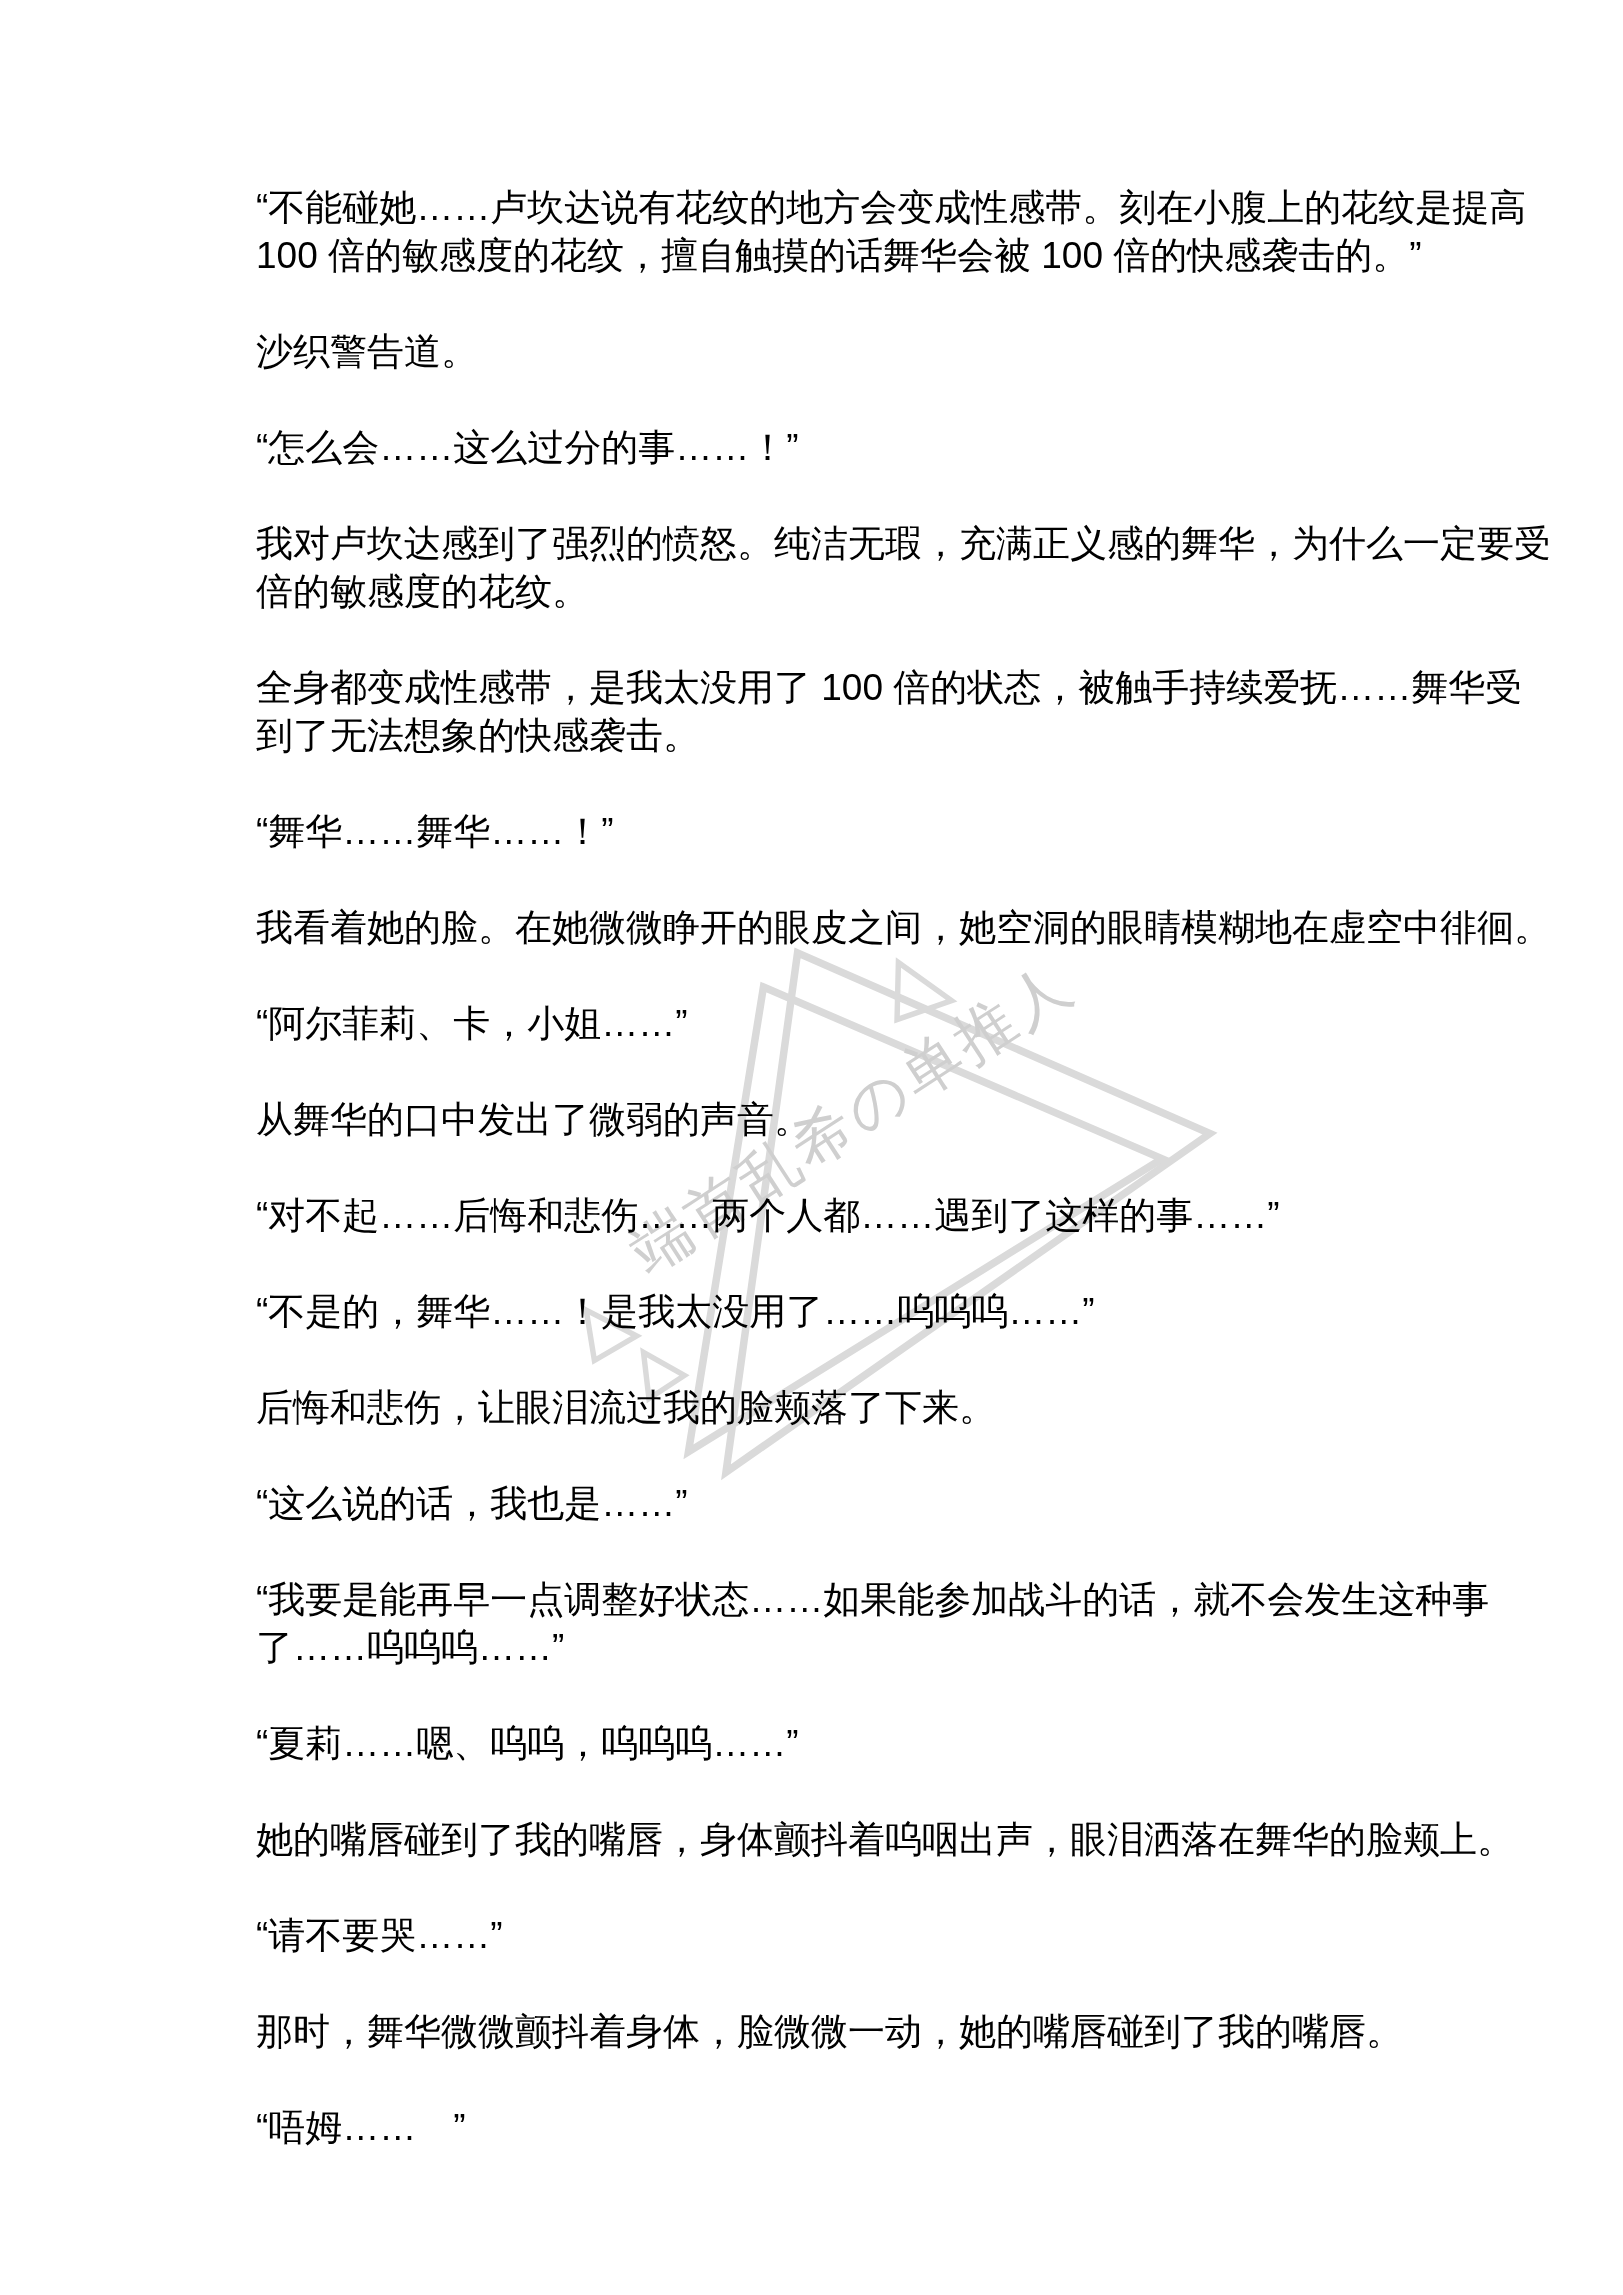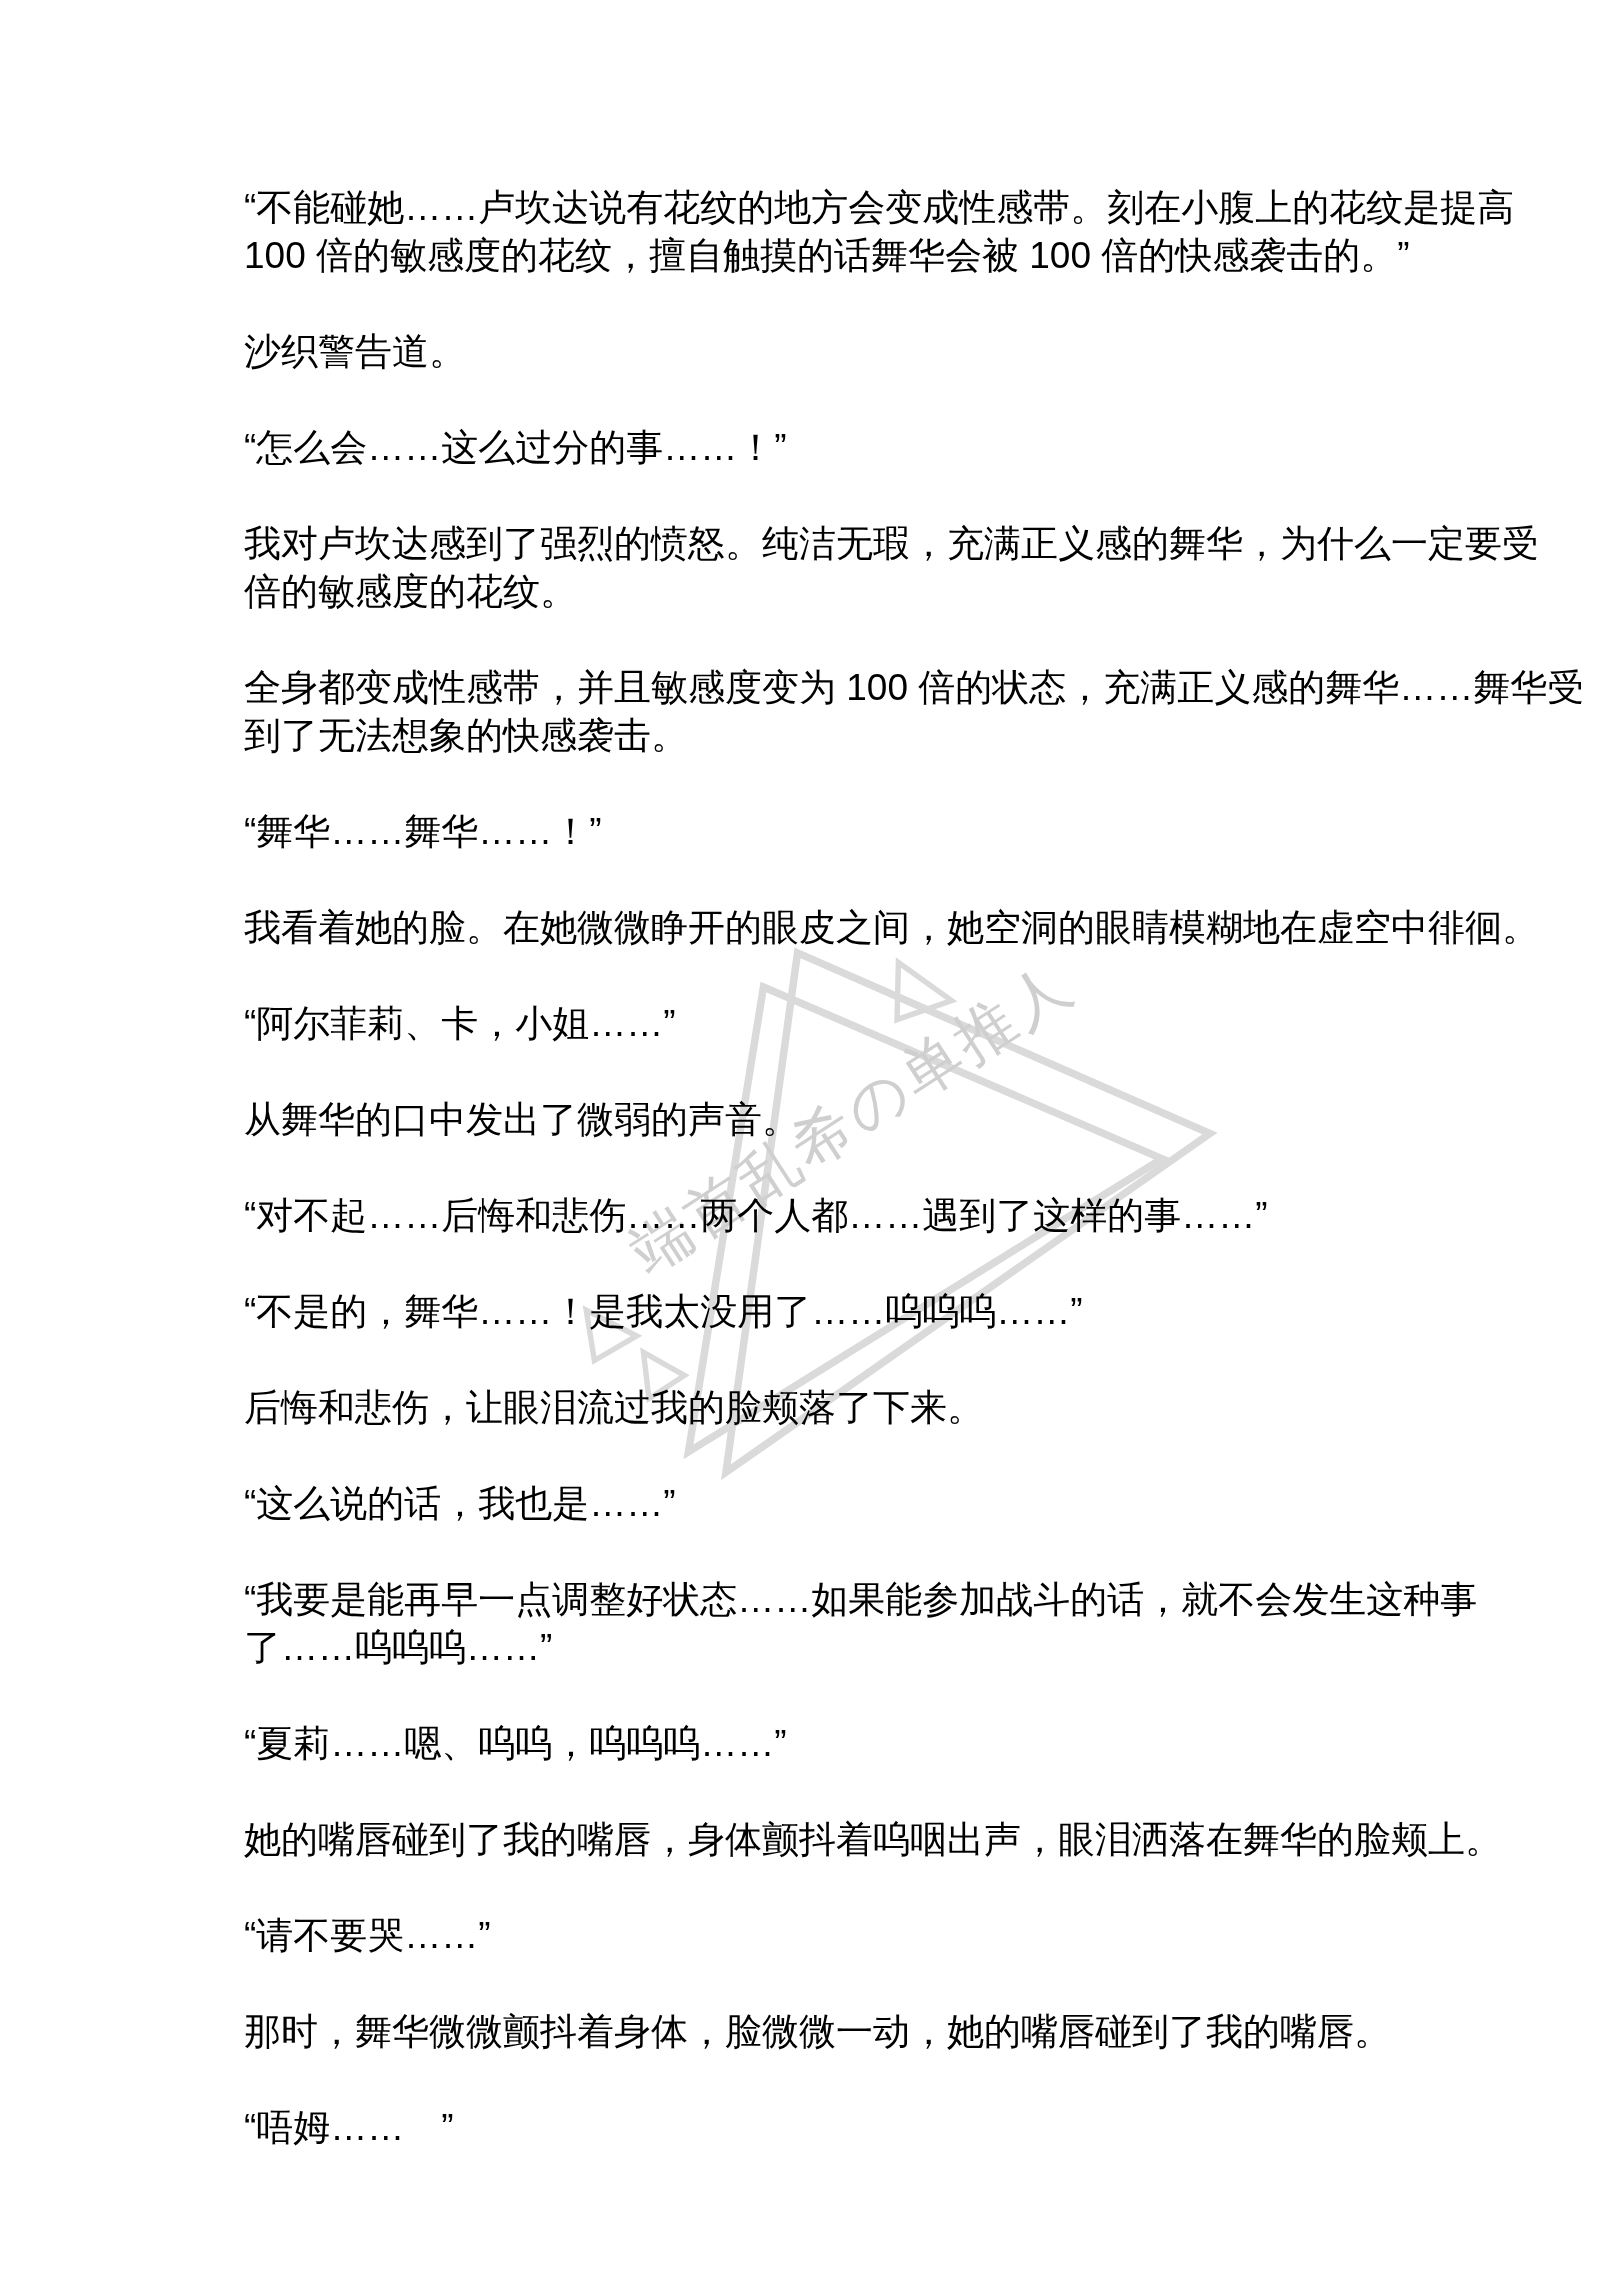--- a/index.html
+++ b/index.html
@@ -37,21 +37,21 @@
   }
   .doc{
     position:absolute;
     left:244px;
     top:184px;
     width:1173px;
     color:var(--text-color);
     font-size:37px;
     line-height:48px;
   }
-  .para{margin:0 0 48px 0;}
+  .para{margin:0 0 48px 12px;}
   .line{white-space:pre;}
 </style>
 </head>
 <body>
 
 <div class="page">
 
   <svg class="watermark" viewBox="0 0 2381 3367" xmlns="http://www.w3.org/2000/svg">
     <polygon class="wm-shape" points="1120,1448 1705,1700 1010,2130"></polygon>
     <polygon class="wm-shape" points="1170,1398 1775,1663 1065,2160"></polygon>
@@ -70,21 +70,21 @@
         <div class="line">沙织警告道。</div>
       </div>
       <div class="para">
         <div class="line">“怎么会……这么过分的事……！”</div>
       </div>
       <div class="para">
         <div class="line">我对卢坎达感到了强烈的愤怒。纯洁无瑕，充满正义感的舞华，为什么一定要受</div>
         <div class="line">倍的敏感度的花纹。</div>
       </div>
       <div class="para">
-        <div class="line">全身都变成性感带，并且敏感度变为 100 倍的状态，充满正义感的舞华……舞华受</div>
+        <div class="line">全身都变成性感带，是我太没用了 100 倍的状态，被触手持续爱抚……舞华受</div>
         <div class="line">到了无法想象的快感袭击。</div>
       </div>
       <div class="para">
         <div class="line">“舞华……舞华……！”</div>
       </div>
       <div class="para">
         <div class="line">我看着她的脸。在她微微睁开的眼皮之间，她空洞的眼睛模糊地在虚空中徘徊。</div>
       </div>
       <div class="para">
         <div class="line">“阿尔菲莉、卡，小姐……”</div>

